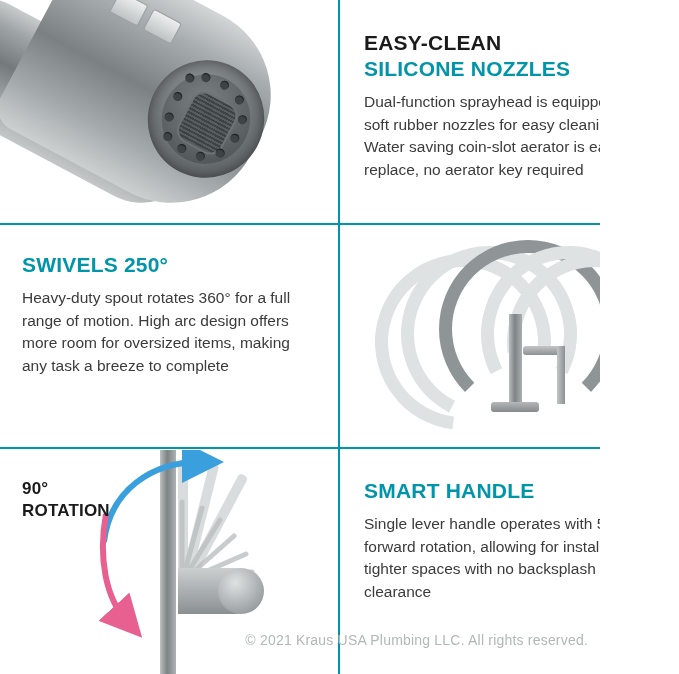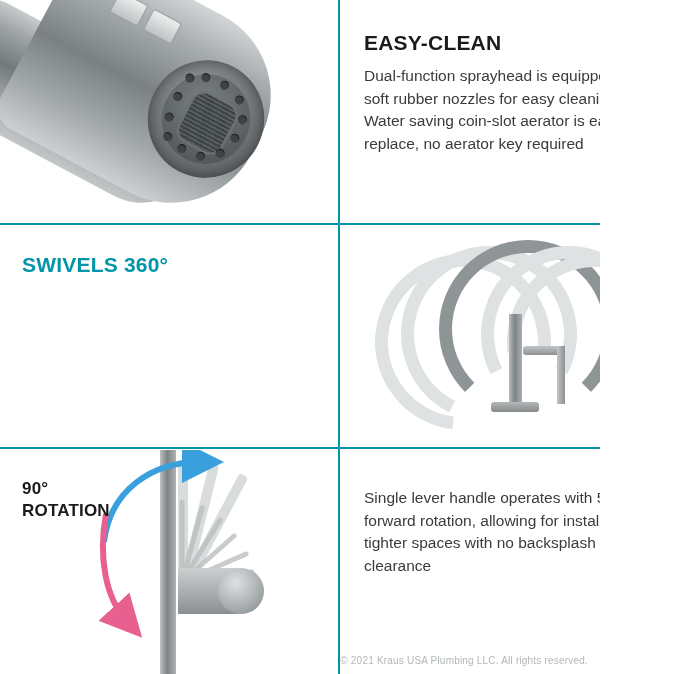--- a/index.html
+++ b/index.html
@@ -212,22 +212,22 @@
   .fan {
     position: absolute;
     left: 176px; top: 36px;
     width: 84px; height: 104px;
     opacity: .85;
   }
 
   
   .footer {
     position: absolute;
-    right: 12px; bottom: 8px;
-    font-size: 10px;
+    right: 12px; bottom: 26px;
+    font-size: 14px;
     color: #b3b7b8;
     letter-spacing: .2px;
   }
 </style>
 </head>
 <body>
 
 <div id="page">
 
   <div class="imgpanel" id="panel-sprayhead">
@@ -252,28 +252,30 @@
         <div class="noz" style="left:60px; top:8px;"></div>
         <div class="noz" style="left:40px; top:2px;"></div>
         <div class="noz" style="left:20px; top:4px;"></div>
       </div>
     </div>
   </div>
 
   <div class="cell txt-cell" style="left:364px; top:30px; width:292px;">
     <h2 class="headline">
       <span class="dark">EASY-CLEAN</span>
+      <span class="accent">SILICONE NOZZLES</span>
     </h2>
     <p class="body">Dual-function sprayhead is equipped with soft rubber nozzles for easy cleaning. Water saving coin-slot aerator is easy to replace, no aerator key required</p>
   </div>
 
   <div class="cell txt-cell" style="left:22px; top:252px; width:290px;">
     <h2 class="headline">
-      <span class="accent">SWIVELS 360°</span>
+      <span class="accent">SWIVELS 250°</span>
     </h2>
+    <p class="body">Heavy-duty spout rotates 360° for a full range of motion. High arc design offers more room for oversized items, making any task a breeze to complete</p>
   </div>
 
   <div class="imgpanel" id="panel-swivel">
     <div class="arc" style="left:34px;  top:28px; width:150px; height:150px; transform:rotate(-38deg);"></div>
     <div class="arc" style="left:60px;  top:20px; width:150px; height:150px; transform:rotate(-18deg);"></div>
     <div class="arc main" style="left:98px; top:14px; width:152px; height:152px;"></div>
     <div class="arc" style="left:140px; top:20px; width:150px; height:150px; transform:rotate(18deg);"></div>
     <div class="arc" style="left:166px; top:28px; width:150px; height:150px; transform:rotate(38deg);"></div>
     <div class="faucet-col" style="left:168px; top:88px; height:92px;"></div>
     <div class="faucet-handle"></div>
@@ -321,20 +323,21 @@
 
   <div class="cell" style="left:22px; top:478px; width:130px;">
     <div class="headline" style="font-size:17px; line-height:22px;">
       <span class="dark">90°</span>
       <span class="dark">ROTATION</span>
     </div>
   </div>
 
   <div class="cell txt-cell" style="left:364px; top:478px; width:292px;">
     <h2 class="headline">
+      <span class="accent">SMART HANDLE</span>
     </h2>
     <p class="body">Single lever handle operates with 50° forward rotation, allowing for installation in tighter spaces with no backsplash clearance</p>
   </div>
 
   <div class="hline" style="left:0px;   top:223px; width:679px;"></div>
   <div class="hline" style="left:0px;   top:447px; width:679px;"></div>
   <div class="vline" style="left:338px; top:0px;   height:223px;"></div>
   <div class="vline" style="left:338px; top:225px; height:222px;"></div>
   <div class="vline" style="left:338px; top:449px; height:225px;"></div>
 

